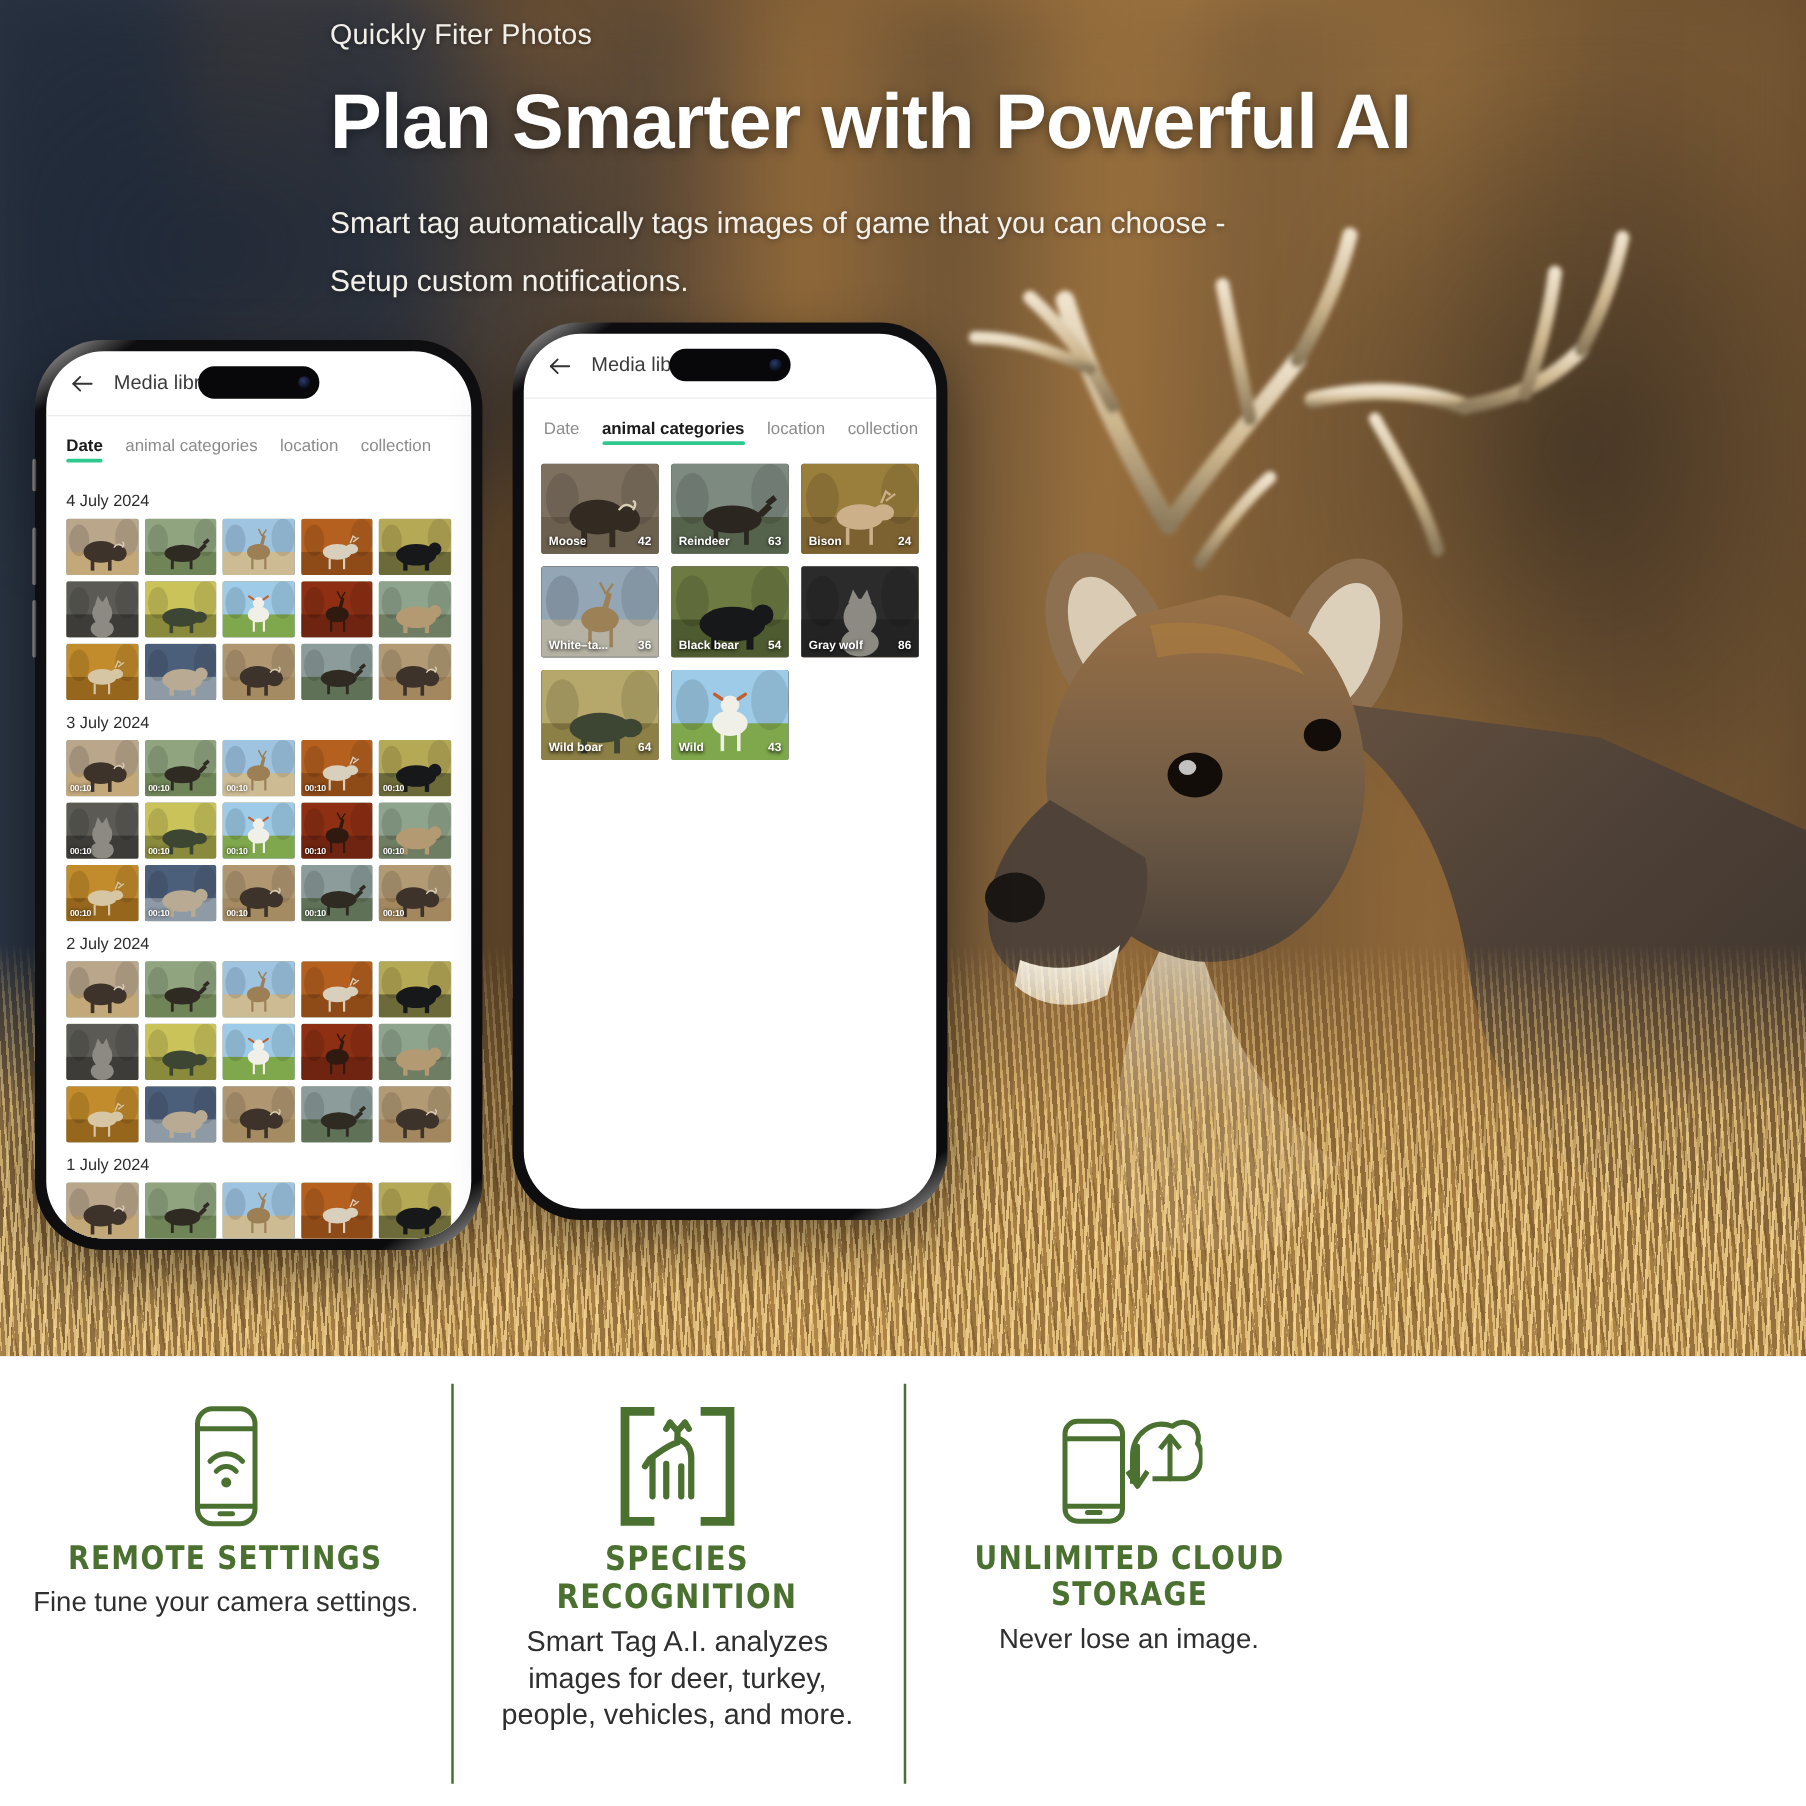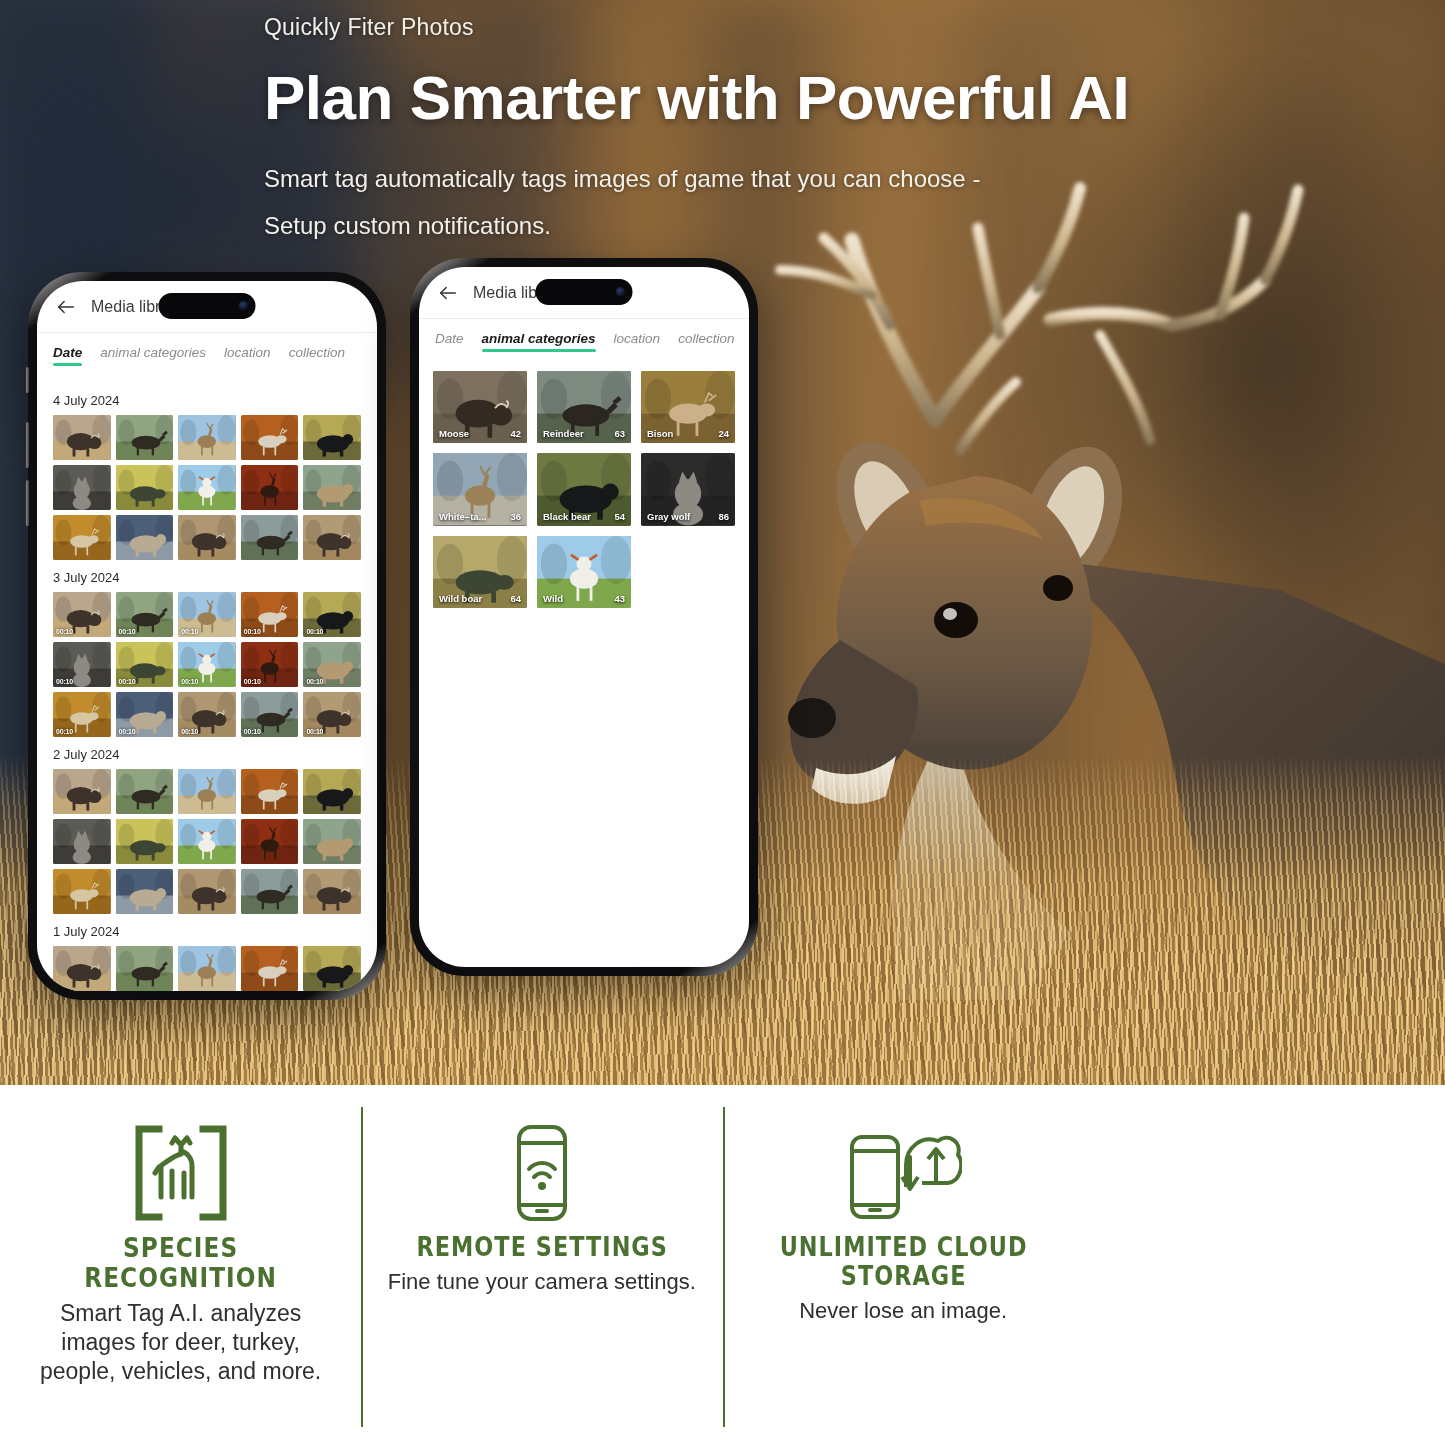--- a/index.html
+++ b/index.html
@@ -130,22 +130,22 @@
   
   .appbar {
     display: flex; align-items: center; gap: 14px;
     height: 52px; padding: 0 18px;
     border-bottom: 1px solid #ececec;
   }
   .back-arrow { width: 22px; height: 22px; flex: none; color: #333; }
   .appbar-title { font-size: 16px; color: #3b3b3b; }
 
   .tabs {
-    display: flex; align-items: flex-start; gap: 18px;
-    padding: 12px 16px 0 16px; height: 40px; font-style: italic;
+    display: flex; align-items: center; gap: 18px;
+    padding: 12px 16px 0 16px; height: 40px;
   }
   .tab {
     font-size: 13.5px; color: #8b8b8b; padding-bottom: 6px;
     position: relative; white-space: nowrap;
   }
   .tab.active { color: #1b1b1b; font-weight: bold; }
   .tab.active::after {
     content: ""; position: absolute; left: 0; right: 0; bottom: 0;
     height: 3px; background: #2ec98d; border-radius: 2px;
   }
@@ -1140,55 +1140,55 @@
                 <span>43</span>
               </div>
             </div>
           </div>
       </div>
     </div>
   </section>
 
   <section class="features">
 
+    <div class="feature">
+      <div class="ficon">
+        <svg width="74" height="104" viewBox="0 0 74 104" fill="none" stroke="#4b7131" stroke-width="4">
+          <rect x="14" y="6" width="46" height="92" rx="12"></rect>
+          <line x1="14" y1="22" x2="60" y2="22"></line>
+          <line x1="14" y1="84" x2="60" y2="84"></line>
+          <rect x="30" y="88" width="14" height="4" rx="2" fill="#4b7131" stroke="none"></rect>
+          <path d="M24 48 C31 40 43 40 50 48" stroke-width="4" stroke-linecap="round"></path>
+          <path d="M29 56 C34 51 40 51 45 56" stroke-width="4" stroke-linecap="round"></path>
+          <circle cx="37" cy="65" r="4" fill="#4b7131" stroke="none"></circle>
+        </svg>
+      </div>
+      <div class="ftitle">REMOTE SETTINGS</div>
+      <div class="fdesc">Fine tune your camera settings.</div>
+    </div>
+
     <div class="feature" id="f-species">
       <div class="ficon">
         <svg width="104" height="104" viewBox="0 0 104 104" fill="none" stroke="#4b7131" stroke-width="7" stroke-linecap="square">
           <polyline points="30,8 10,8 10,96 30,96"></polyline>
           <polyline points="74,8 94,8 94,96 74,96"></polyline>
           <g stroke-width="5" stroke-linejoin="round" stroke-linecap="round">
             <path d="M52 30 L52 24 M52 24 L46 17 M52 24 L58 17 M46 17 L43 22 M58 17 L61 22"></path>
             <path d="M52 30 C59 32 63 38 63 45 L63 76"></path>
             <path d="M52 33 C44 35 36 42 30 46 L26 52"></path>
             <path d="M32 46 L32 58 L32 76"></path>
             <path d="M43 50 L43 76"></path>
             <path d="M55 52 L55 76"></path>
           </g>
         </svg>
       </div>
       <div class="ftitle">SPECIES RECOGNITION</div>
       <div class="fdesc">Smart Tag A.I. analyzes images for deer, turkey, people, vehicles, and more.</div>
     </div>
 
-    <div class="feature">
-      <div class="ficon">
-        <svg width="74" height="104" viewBox="0 0 74 104" fill="none" stroke="#4b7131" stroke-width="4">
-          <rect x="14" y="6" width="46" height="92" rx="12"></rect>
-          <line x1="14" y1="22" x2="60" y2="22"></line>
-          <line x1="14" y1="84" x2="60" y2="84"></line>
-          <rect x="30" y="88" width="14" height="4" rx="2" fill="#4b7131" stroke="none"></rect>
-          <path d="M24 48 C31 40 43 40 50 48" stroke-width="4" stroke-linecap="round"></path>
-          <path d="M29 56 C34 51 40 51 45 56" stroke-width="4" stroke-linecap="round"></path>
-          <circle cx="37" cy="65" r="4" fill="#4b7131" stroke="none"></circle>
-        </svg>
-      </div>
-      <div class="ftitle">REMOTE SETTINGS</div>
-      <div class="fdesc">Fine tune your camera settings.</div>
-    </div>
-
 
     <div class="feature">
       <div class="ficon">
         <svg width="118" height="104" viewBox="0 0 118 104" fill="none" stroke="#4b7131" stroke-width="4">
           <rect x="8" y="16" width="46" height="80" rx="10"></rect>
           <line x1="8" y1="30" x2="54" y2="30"></line>
           <line x1="8" y1="84" x2="54" y2="84"></line>
           <rect x="24" y="87" width="14" height="4" rx="2" fill="#4b7131" stroke="none"></rect>
           <path d="M62 66 L62 44 C62 26 78 14 94 20 C104 12 118 20 114 34 C120 40 118 60 104 62 L78 62" stroke-linejoin="round"></path>
           <path d="M92 62 L92 30" stroke-linecap="round"></path>

